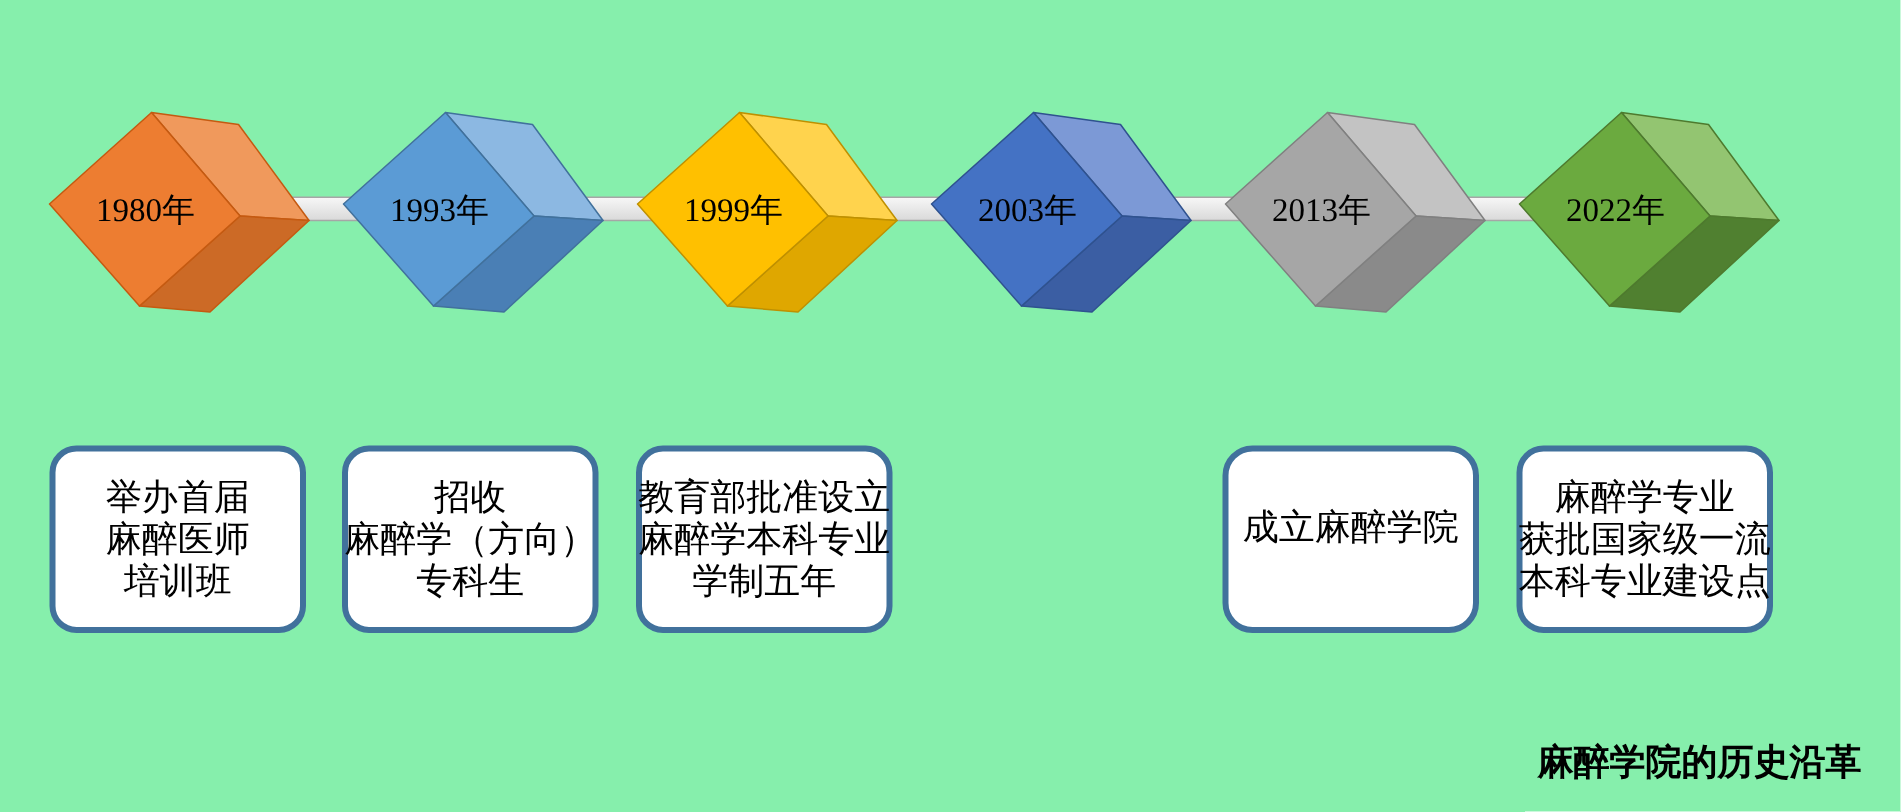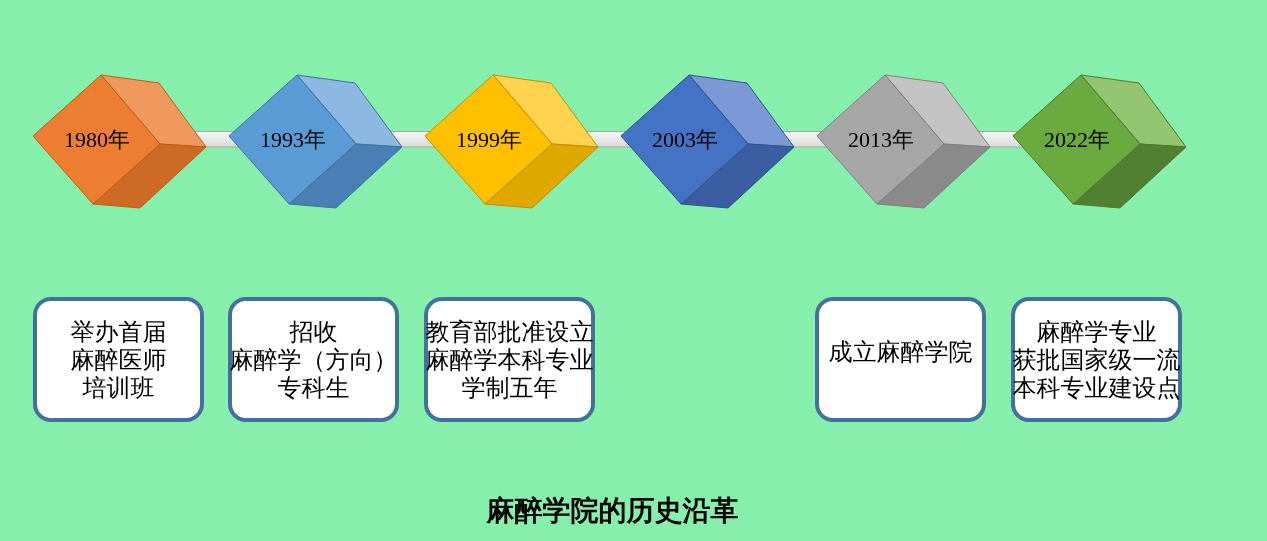--- a/index.html
+++ b/index.html
@@ -5,23 +5,23 @@
   html,body{margin:0;padding:0;background:#fff;}
   .canvas{position:relative;width:1267px;height:541px;background:#86efac;overflow:hidden;
           font-family:Liberation Serif, serif;color:#000;}
   .timeline-svg{position:absolute;left:0;top:0;}
   .desc-box{position:absolute;top:297px;width:171px;height:125px;box-sizing:border-box;
             background:#fff;border:4.5px solid var(--box-border,#41719C);border-radius:18px;
             display:flex;align-items:center;justify-content:center;text-align:center;
             font-size:24px;line-height:28px;}
   .desc-box .txt{white-space:pre;}
   .desc-box.align-left .txt{text-align:center;}
-  .desc-box.single{padding-bottom:16px;}
-  .page-title{position:absolute;top:492px;left:0;width:1225px;text-align:center;
-              font-size:28px;font-weight:bold;}
+  .desc-box.single{padding-bottom:16px;border-radius:20px;}
+  .page-title{position:absolute;top:492px;left:16px;width:1225px;text-align:right;
+              font-size:24px;font-weight:bold;}
   .yearlabel{font-size:22px;fill:#000;}
 </style>
 </head>
 <body>
 
 <div class="canvas">
 
   <svg class="timeline-svg" width="1267" height="250">
     <defs>
       <linearGradient id="barGrad" x1="0" y1="0" x2="0" y2="1">

